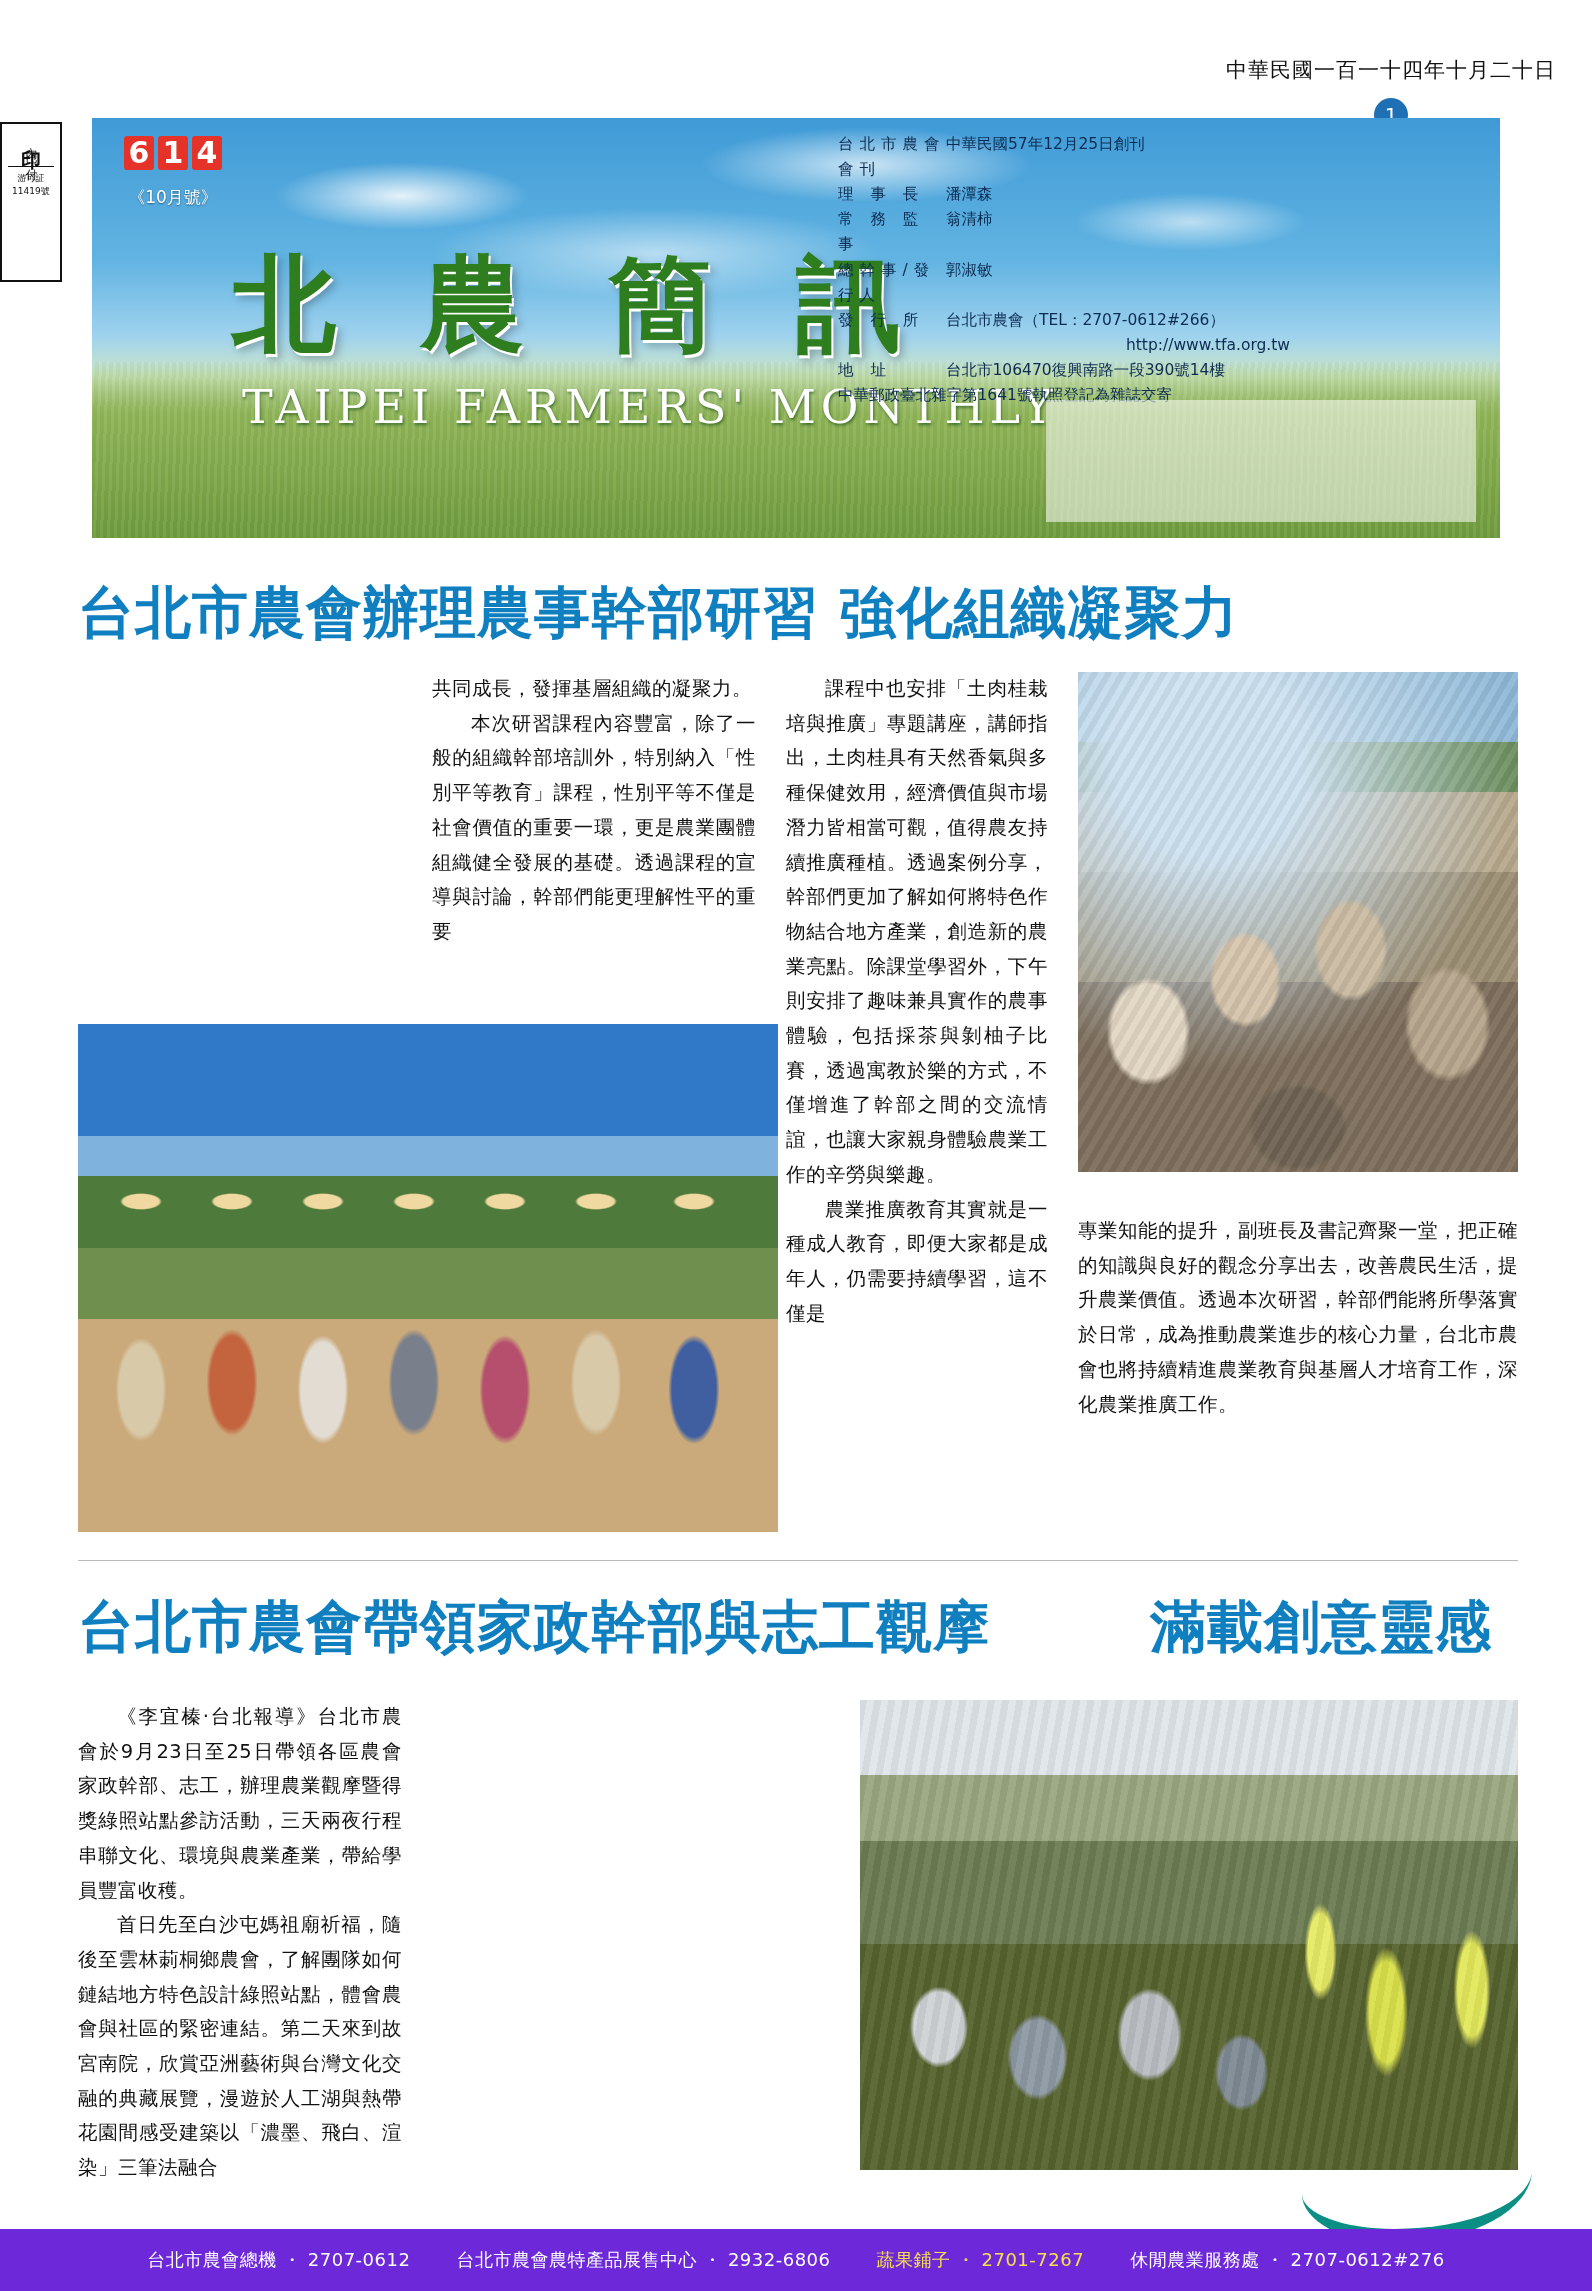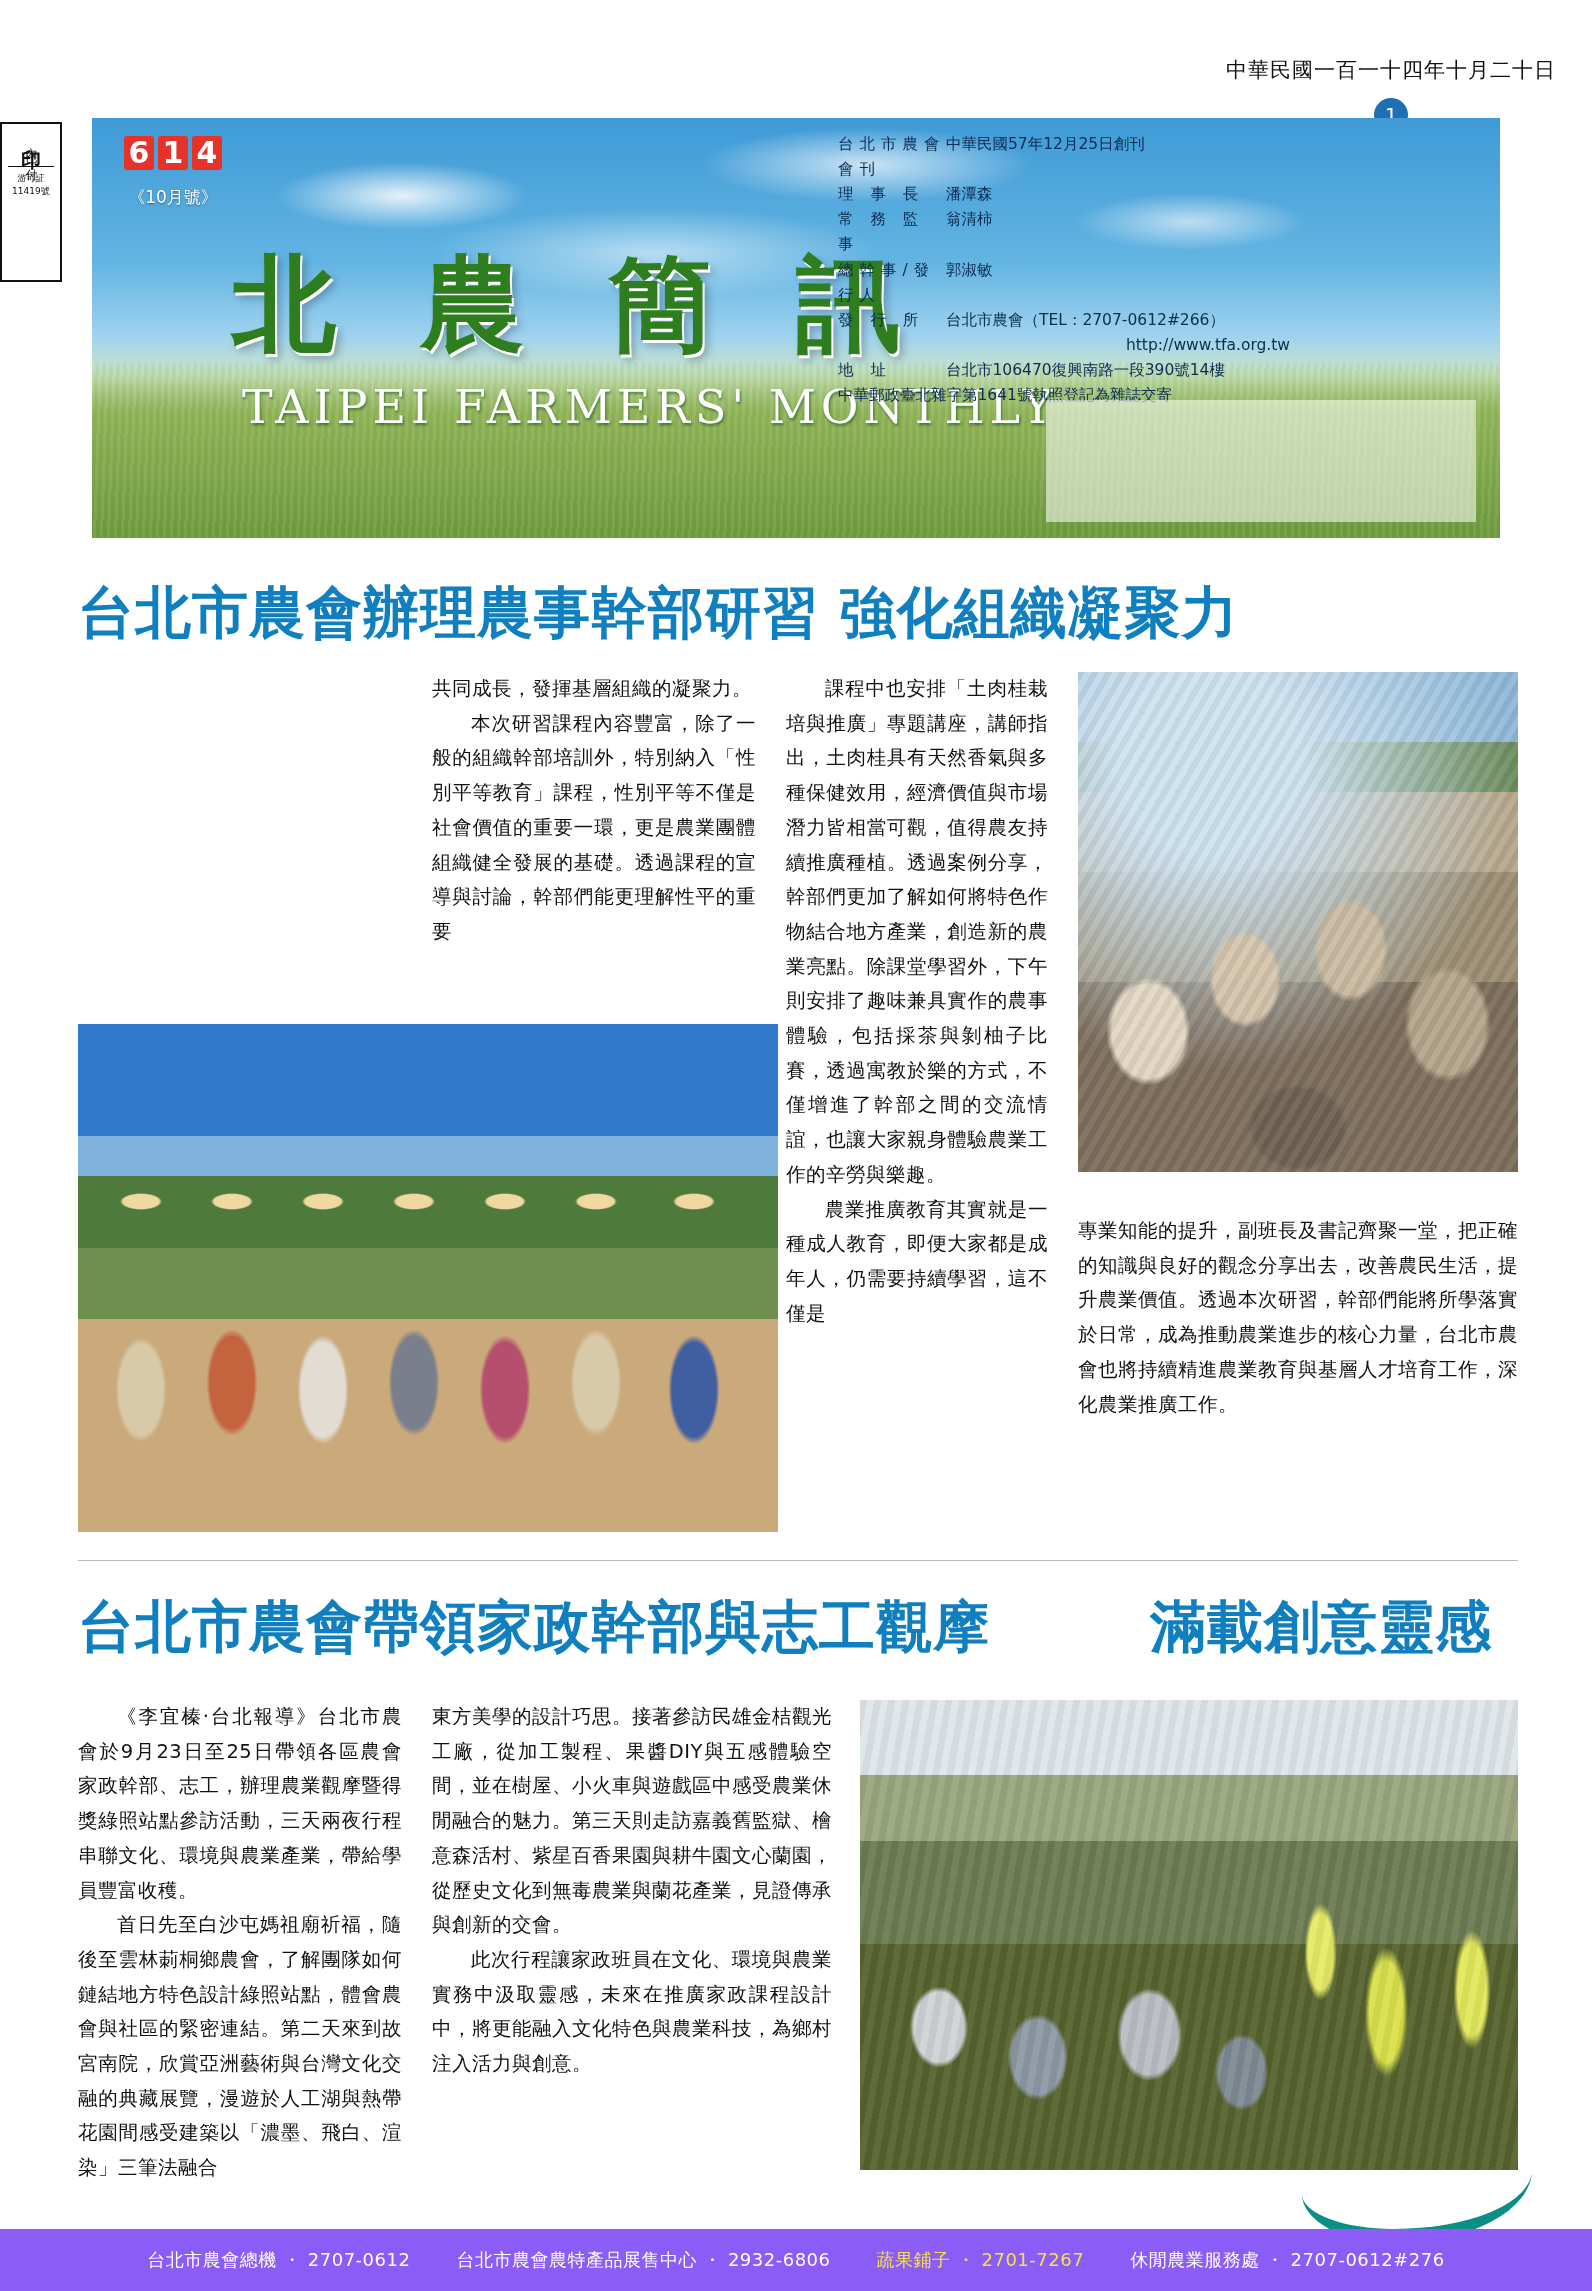--- a/index.html
+++ b/index.html
@@ -194,21 +194,21 @@
       radial-gradient(ellipse 30px 90px at 70% 42%,#e6ea66 0 42%,rgba(0,0,0,0) 54%);
   }
   #photo-orchid:after{
     content:"";position:absolute;left:0;top:0;width:100%;height:100%;
     background:repeating-linear-gradient(100deg,rgba(0,0,0,.05) 0 7px,rgba(255,255,255,.05) 7px 14px);
   }
 
   
   .footer{
     position:absolute;left:0;bottom:0;width:1592px;height:62px;
-    background:#8b5cf6;color:#fff;
+    background:#6d28d9;color:#fff;
     display:flex;align-items:center;justify-content:center;gap:46px;
     font-size:18px;letter-spacing:.5px;
   }
   .footer .hl{color:#f7e14a;}
   .swoosh{
     position:absolute;right:60px;bottom:62px;width:230px;height:54px;
     overflow:hidden;
   }
   .swoosh:before{
     content:"";position:absolute;left:0;top:-54px;width:230px;height:108px;
@@ -306,24 +306,20 @@
   <div class="rule" style="left:78px;top:1560px;width:1440px;"></div>
 
   <div class="headline" style="left:78px;top:1590px;">台北市農會帶領家政幹部與志工觀摩</div>
   <div class="headline" style="left:1150px;top:1590px;">滿載創意靈感</div>
 
   <div class="col" style="left:78px;top:1700px;width:324px;">
     <p>《李宜榛‧台北報導》台北市農會於9月23日至25日帶領各區農會家政幹部、志工，辦理農業觀摩暨得獎綠照站點參訪活動，三天兩夜行程串聯文化、環境與農業產業，帶給學員豐富收穫。</p>
     <p>首日先至白沙屯媽祖廟祈福，隨後至雲林莿桐鄉農會，了解團隊如何鏈結地方特色設計綠照站點，體會農會與社區的緊密連結。第二天來到故宮南院，欣賞亞洲藝術與台灣文化交融的典藏展覽，漫遊於人工湖與熱帶花園間感受建築以「濃墨、飛白、渲染」三筆法融合</p>
   </div>
 
-  <div class="col" style="left:432px;top:1700px;width:400px;">
-    <p class="noind">東方美學的設計巧思。接著參訪民雄金桔觀光工廠，從加工製程、果醬DIY與五感體驗空間，並在樹屋、小火車與遊戲區中感受農業休閒融合的魅力。第三天則走訪嘉義舊監獄、檜意森活村、紫星百香果園與耕牛園文心蘭園，從歷史文化到無毒農業與蘭花產業，見證傳承與創新的交會。</p>
-    <p>此次行程讓家政班員在文化、環境與農業實務中汲取靈感，未來在推廣家政課程設計中，將更能融入文化特色與農業科技，為鄉村注入活力與創意。</p>
-  </div>
 
   <div class="photo" id="photo-orchid"></div>
 
   <div class="swoosh"></div>
 
   <div class="footer">
     <div>
       <span>台北市農會總機</span>
       <span>・</span>
       <span>2707-0612</span>

